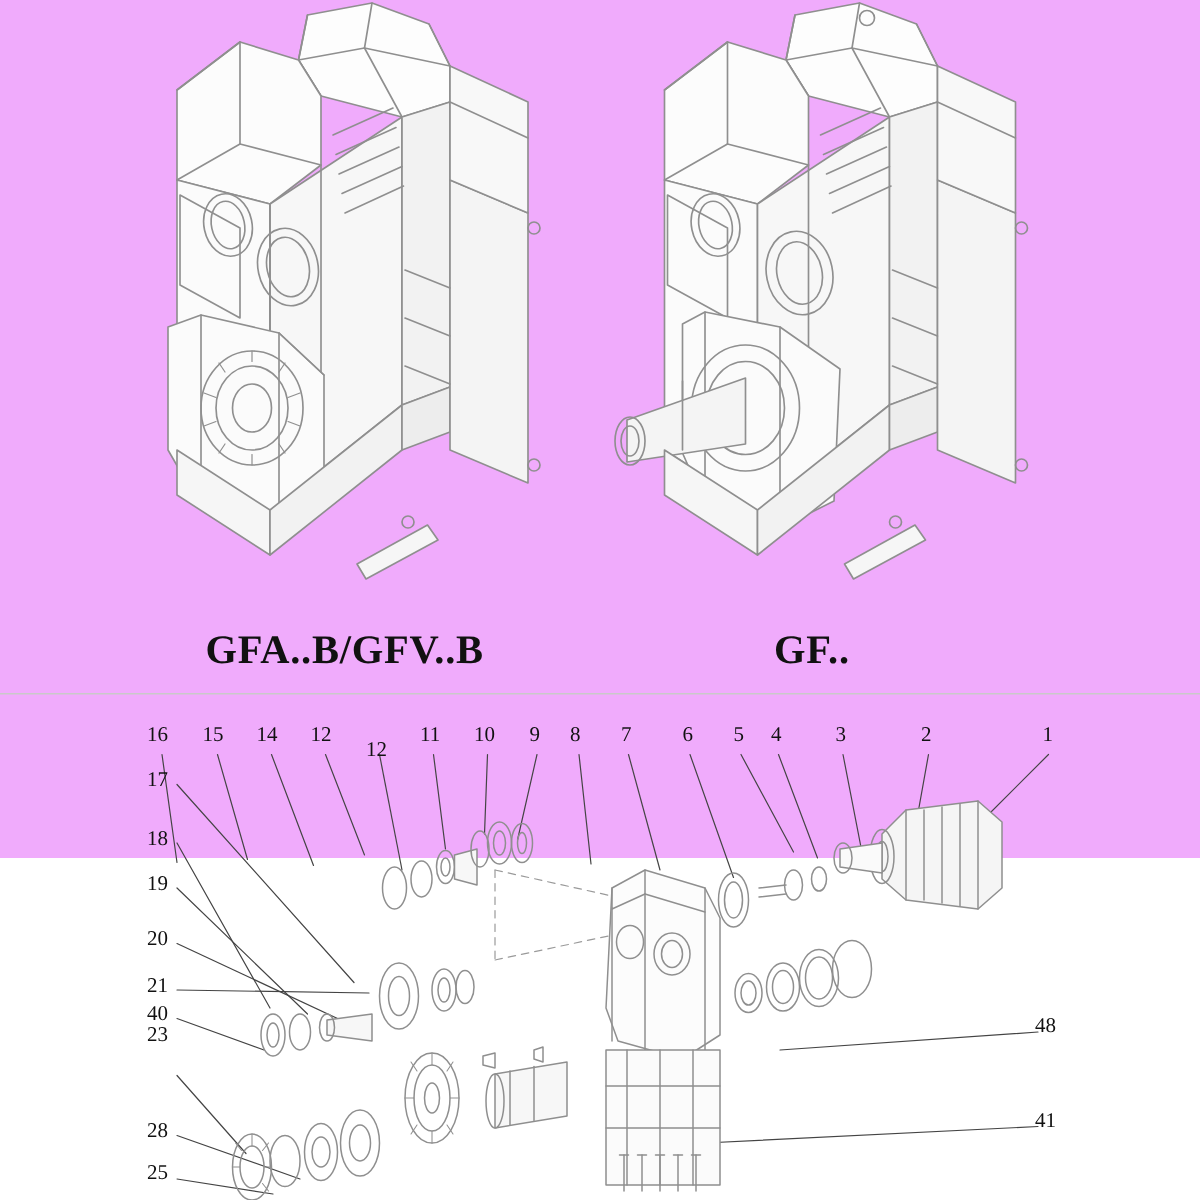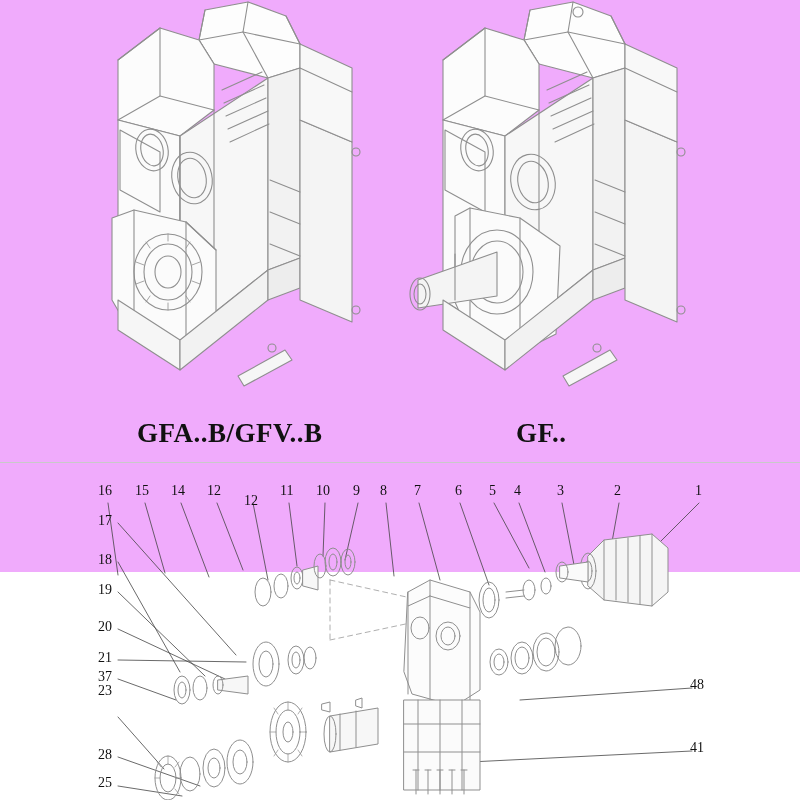--- a/index.html
+++ b/index.html
@@ -382,21 +382,21 @@
   <div class="callout" style="left:514px; top:483px;">4</div>
   <div class="callout" style="left:557px; top:483px;">3</div>
   <div class="callout" style="left:614px; top:483px;">2</div>
   <div class="callout" style="left:695px; top:483px;">1</div>
 
   <div class="callout" style="left:98px; top:513px;">17</div>
   <div class="callout" style="left:98px; top:552px;">18</div>
   <div class="callout" style="left:98px; top:582px;">19</div>
   <div class="callout" style="left:98px; top:619px;">20</div>
   <div class="callout" style="left:98px; top:650px;text-align:right;">21</div>
-  <div class="callout" style="left:98px; top:669px;">37</div>
+  <div class="callout" style="left:98px; top:669px;">40</div>
   <div class="callout" style="left:98px; top:683px;">23</div>
   <div class="callout" style="left:98px; top:747px;">28</div>
   <div class="callout" style="left:98px; top:775px;">25</div>
 
   <div class="callout" style="left:690px; top:677px;">48</div>
   <div class="callout" style="left:690px; top:740px;">41</div>
 
 </div>
 
 </body></html>

